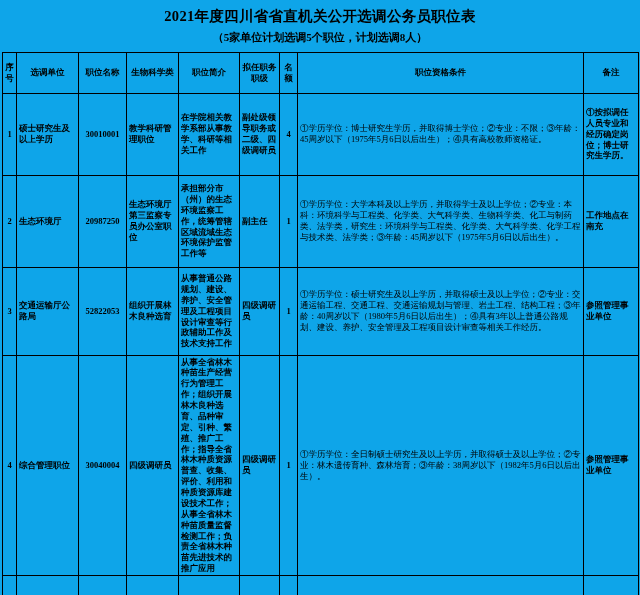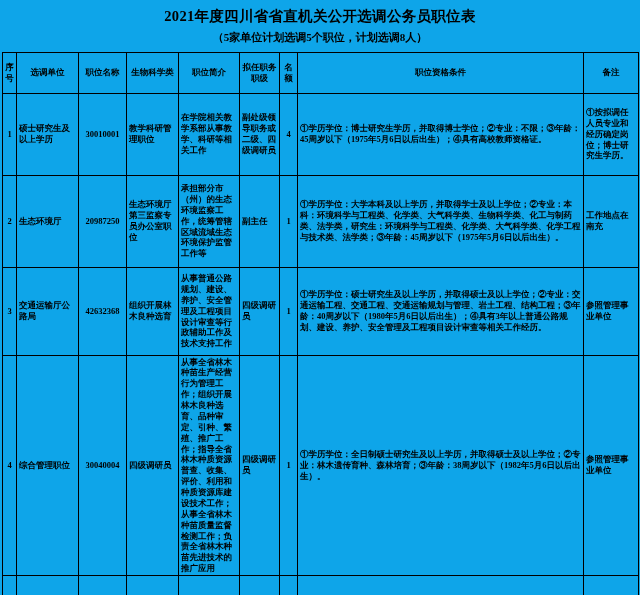--- a/index.html
+++ b/index.html
@@ -75,21 +75,21 @@
     text-align: center;
     font-weight: bold;
   }
   td.code { letter-spacing: 0px; margin-left: 6px; }
   td.unit, td.name, td.brief, td.rank {
     text-align: left;
     font-weight: bold;
   }
   td.qual {
     text-align: left;
-    font-weight: bold;
+    font-weight: normal;
     padding: 3px 4px;
   }
   td.remark {
     text-align: left;
     font-weight: bold;
     padding: 3px 3px;
   }
   .r1 { height: 82px; }
   .r2 { height: 92px; }
   .r3 { height: 88px; }
@@ -148,21 +148,21 @@
         <td class="name">生态环境厅第三监察专员办公室职位</td>
         <td class="brief">承担部分市（州）的生态环境监察工作，统筹管辖区域流域生态环境保护监管工作等</td>
         <td class="rank">副主任</td>
         <td class="quota">1</td>
         <td class="qual">①学历学位：大学本科及以上学历，并取得学士及以上学位；②专业：本科：环境科学与工程类、化学类、大气科学类、生物科学类、化工与制药类、法学类，研究生：环境科学与工程类、化学类、大气科学类、化学工程与技术类、法学类；③年龄：45周岁以下（1975年5月6日以后出生）。</td>
         <td class="remark">工作地点在南充</td>
       </tr>
       <tr class="r3">
         <td class="seq">3</td>
         <td class="unit">交通运输厅公路局</td>
-        <td class="code">42632368</td>
+        <td class="code">52822053</td>
         <td class="name">组织开展林木良种选育</td>
         <td class="brief">从事普通公路规划、建设、养护、安全管理及工程项目设计审查等行政辅助工作及技术支持工作</td>
         <td class="rank">四级调研员</td>
         <td class="quota">1</td>
         <td class="qual">①学历学位：硕士研究生及以上学历，并取得硕士及以上学位；②专业：交通运输工程、交通工程、交通运输规划与管理、岩土工程、结构工程；③年龄：40周岁以下（1980年5月6日以后出生）；④具有3年以上普通公路规划、建设、养护、安全管理及工程项目设计审查等相关工作经历。</td>
         <td class="remark">参照管理事业单位</td>
       </tr>
       <tr class="r4">
         <td class="seq">4</td>
         <td class="unit">综合管理职位</td>

